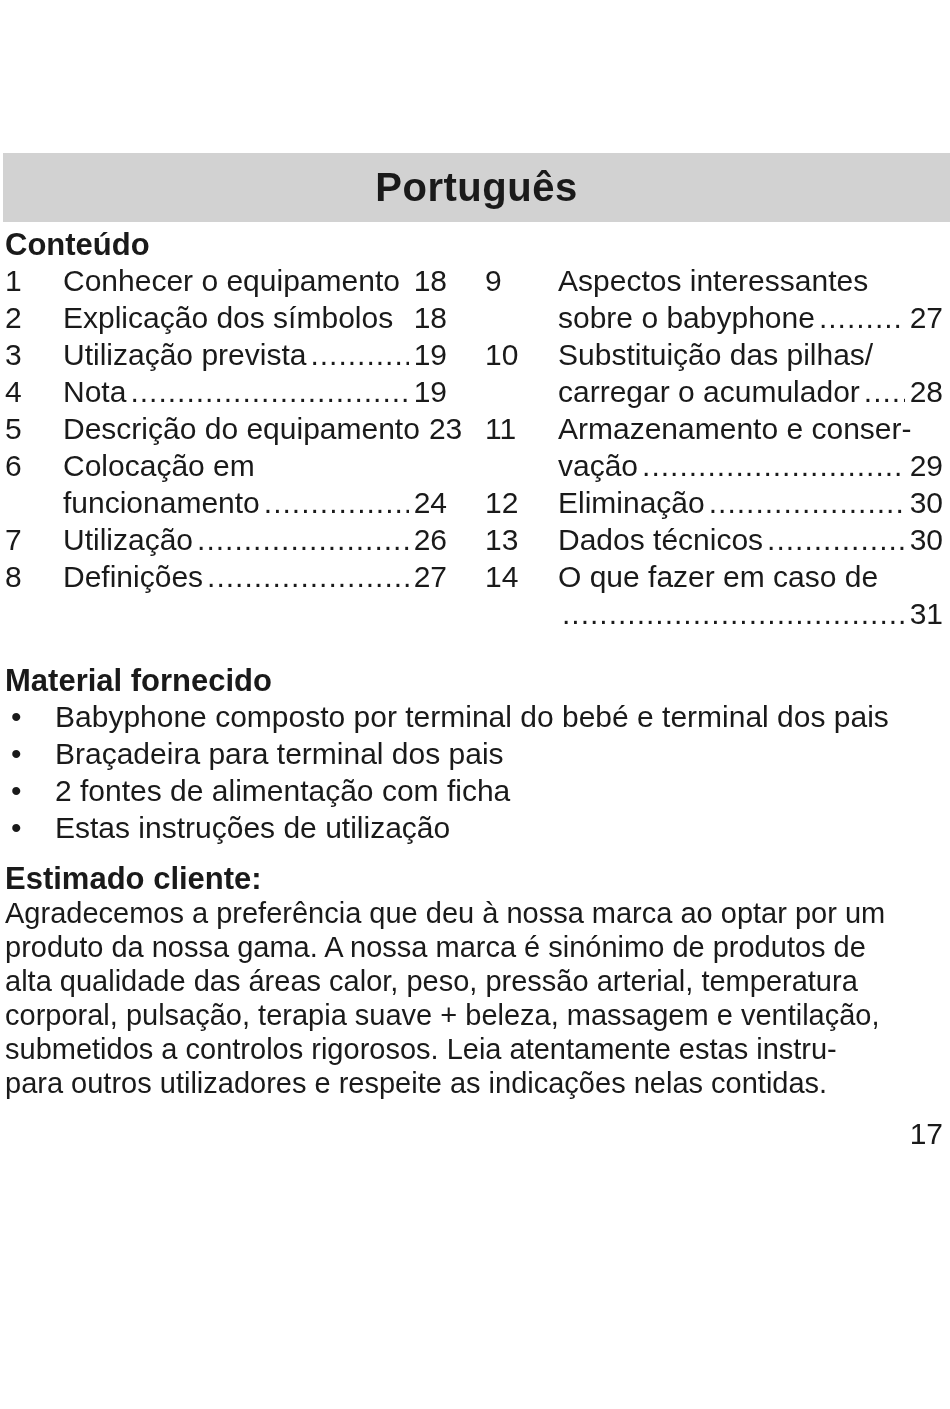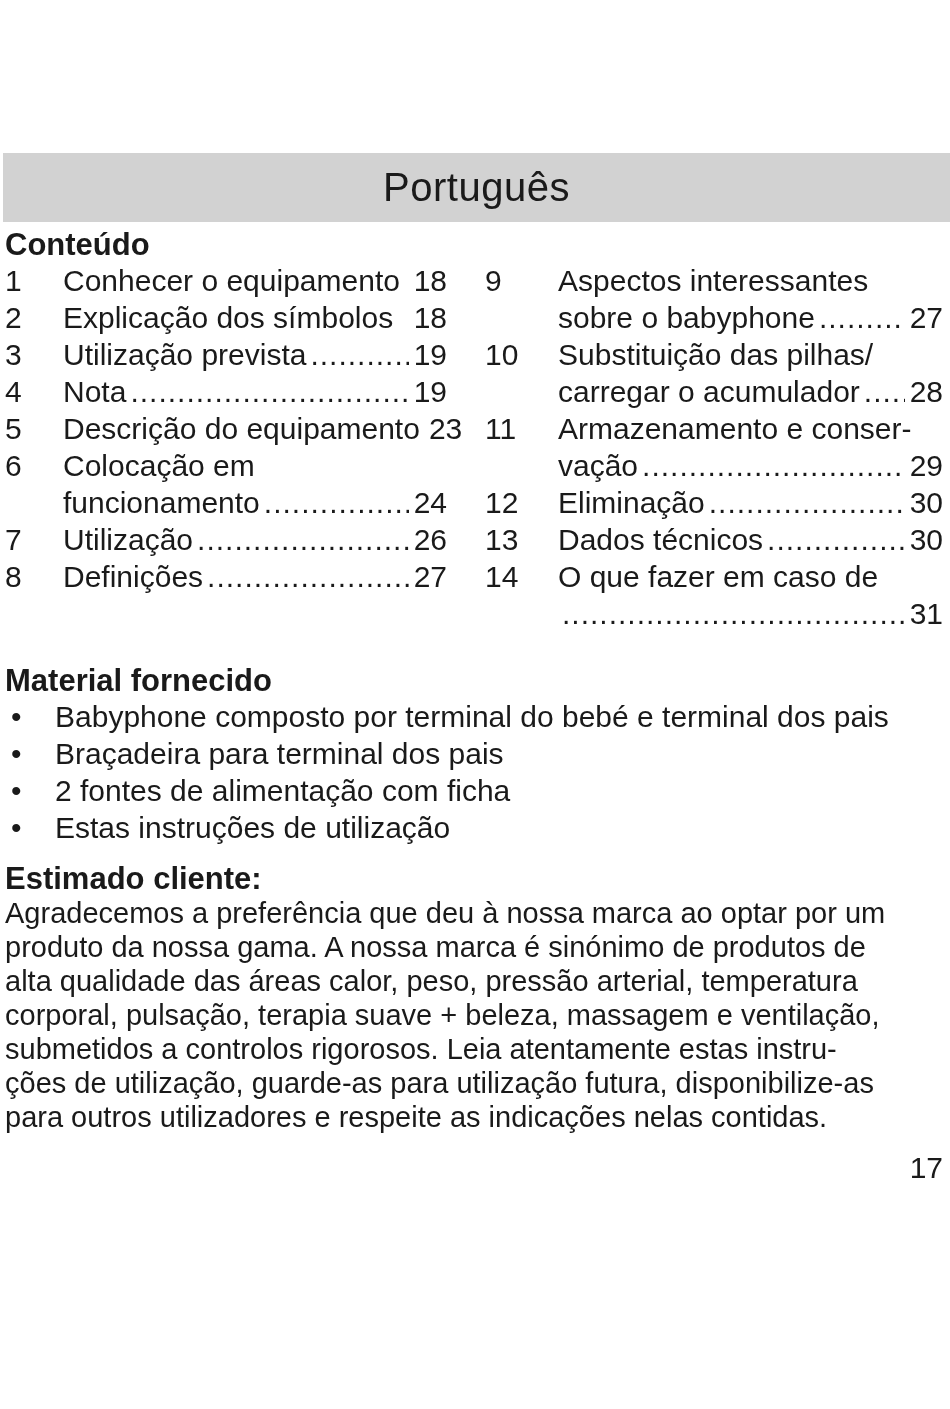--- a/index.html
+++ b/index.html
@@ -11,21 +11,21 @@
     overflow: hidden;
   }
   .lang-bar {
     margin: 153px 0 0 3px;
     height: 69px;
     background: #d2d2d2;
     display: flex; align-items: center; justify-content: center;
   }
   .lang-title {
     margin: 0;
-    font-size: 40px; font-weight: 400; letter-spacing: 0.5px;
+    font-size: 40px; font-weight: 700; letter-spacing: 0.5px;
   }
   .content { padding: 0 7px 0 5px; }
   .section-heading {
     margin: 0; font-size: 31px; font-weight: 700; line-height: 34px;
     white-space: nowrap;
   }
   #toc-heading { margin-top: 6px; }
   #material-heading { margin-top: 32px; }
   #customer-heading { margin-top: 16px; }
 
@@ -206,21 +206,20 @@
       </ul>
 
     <h2 class="section-heading" id="customer-heading">Estimado cliente:</h2>
 
     <div class="paragraph" id="paragraph">
         <div class="body-line">Agradecemos a preferência que deu à nossa marca ao optar por um</div>
         <div class="body-line">produto da nossa gama. A nossa marca é sinónimo de produtos de</div>
         <div class="body-line">alta qualidade das áreas calor, peso, pressão arterial, temperatura</div>
         <div class="body-line">corporal, pulsação, terapia suave + beleza, massagem e ventilação,</div>
         <div class="body-line">submetidos a controlos rigorosos. Leia atentamente estas instru-</div>
-        <div class="body-line">ções de utilização, guarde-as para utilização futura, disponibilize-as</div>
         <div class="body-line">para outros utilizadores e respeite as indicações nelas contidas.</div>
       </div>
 
 
     <div class="page-number">17</div>
 
   </div>
 </div>
 
 </body></html>

